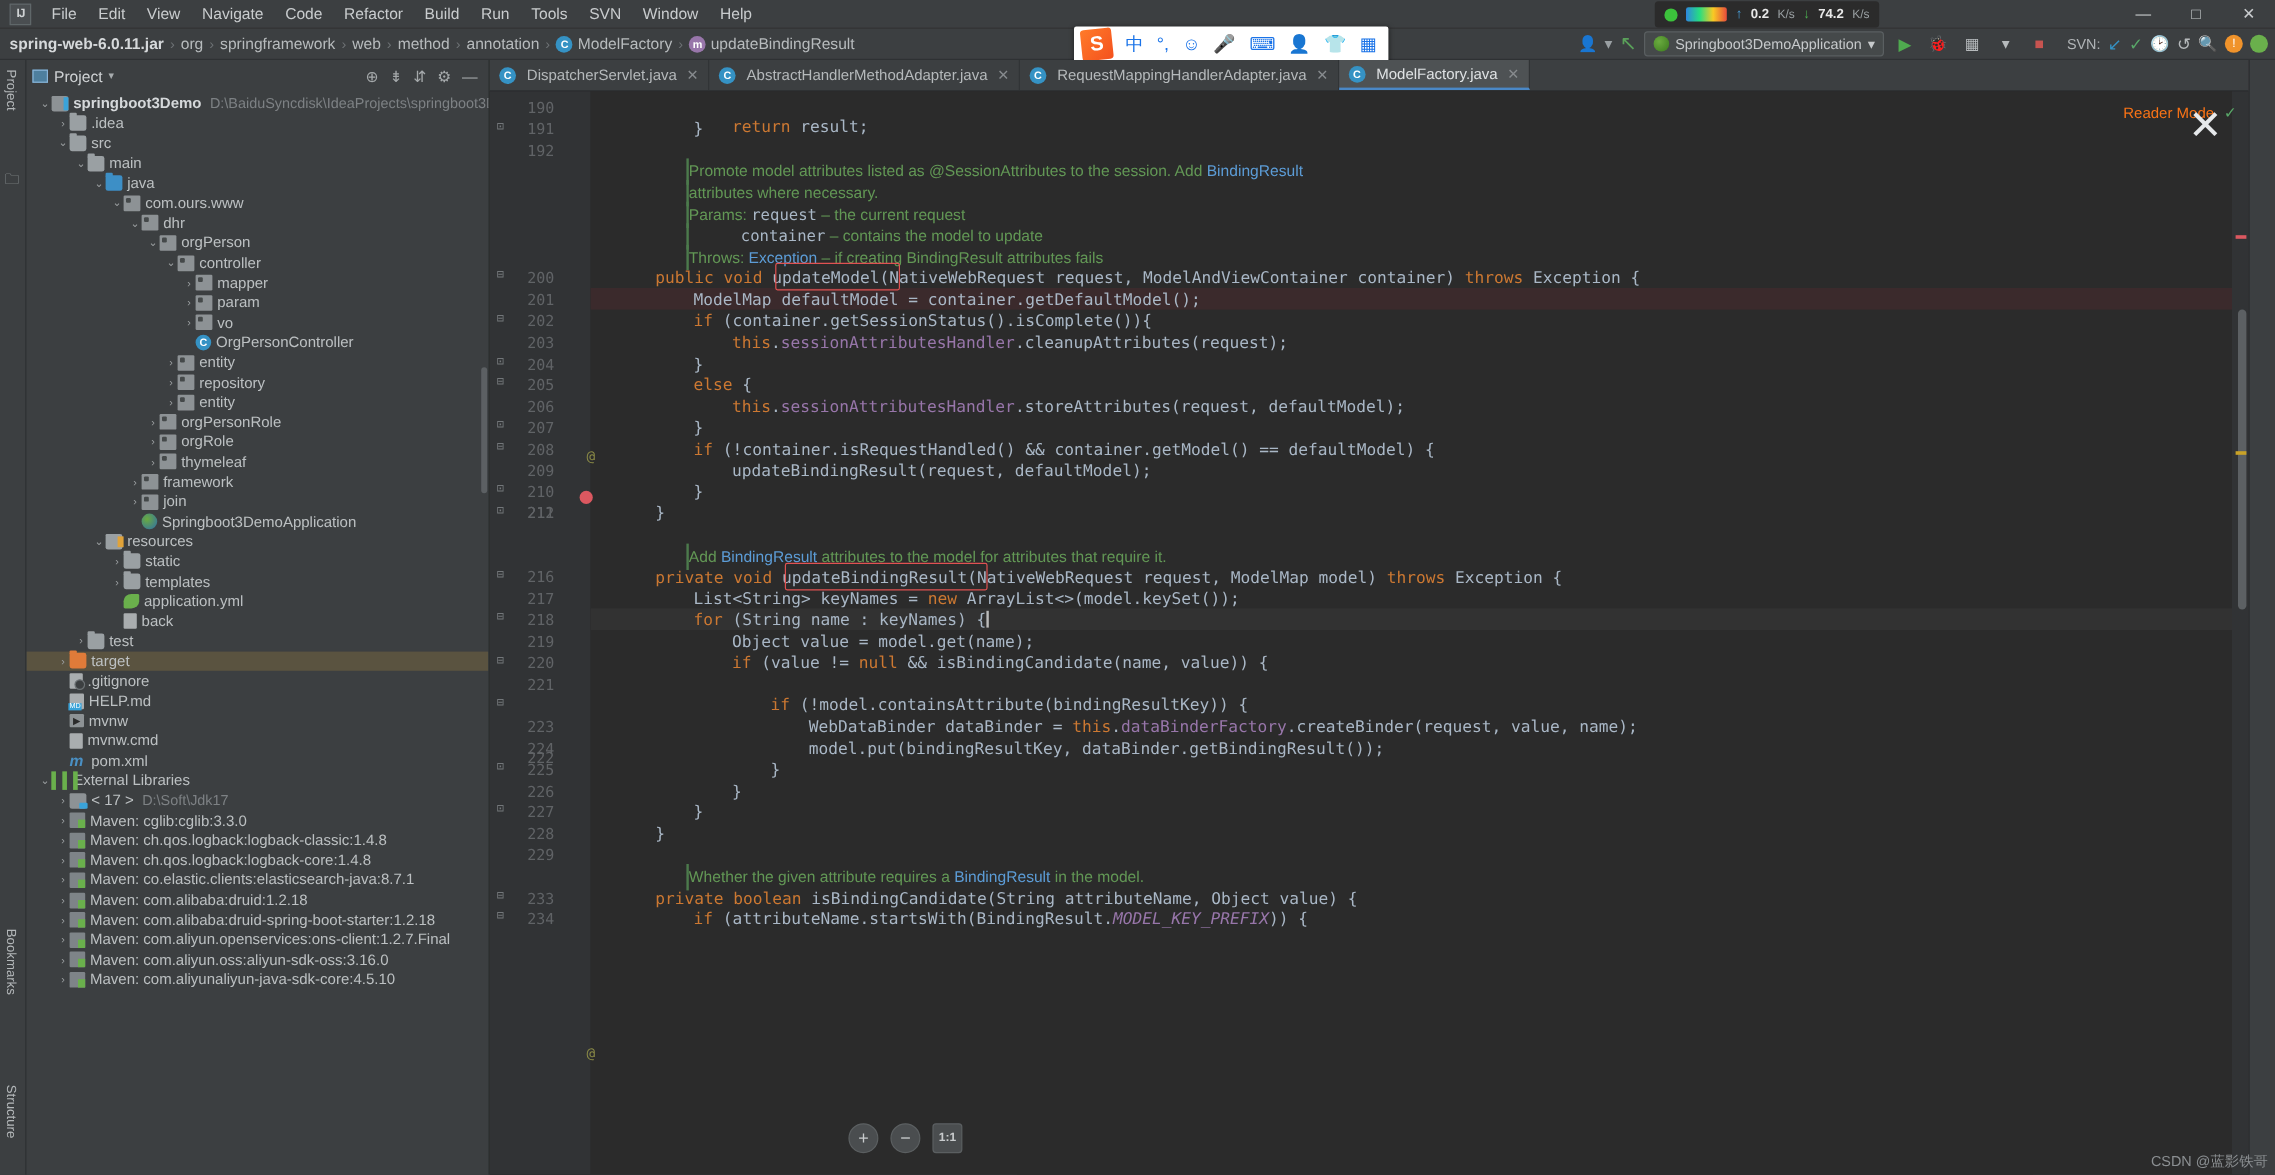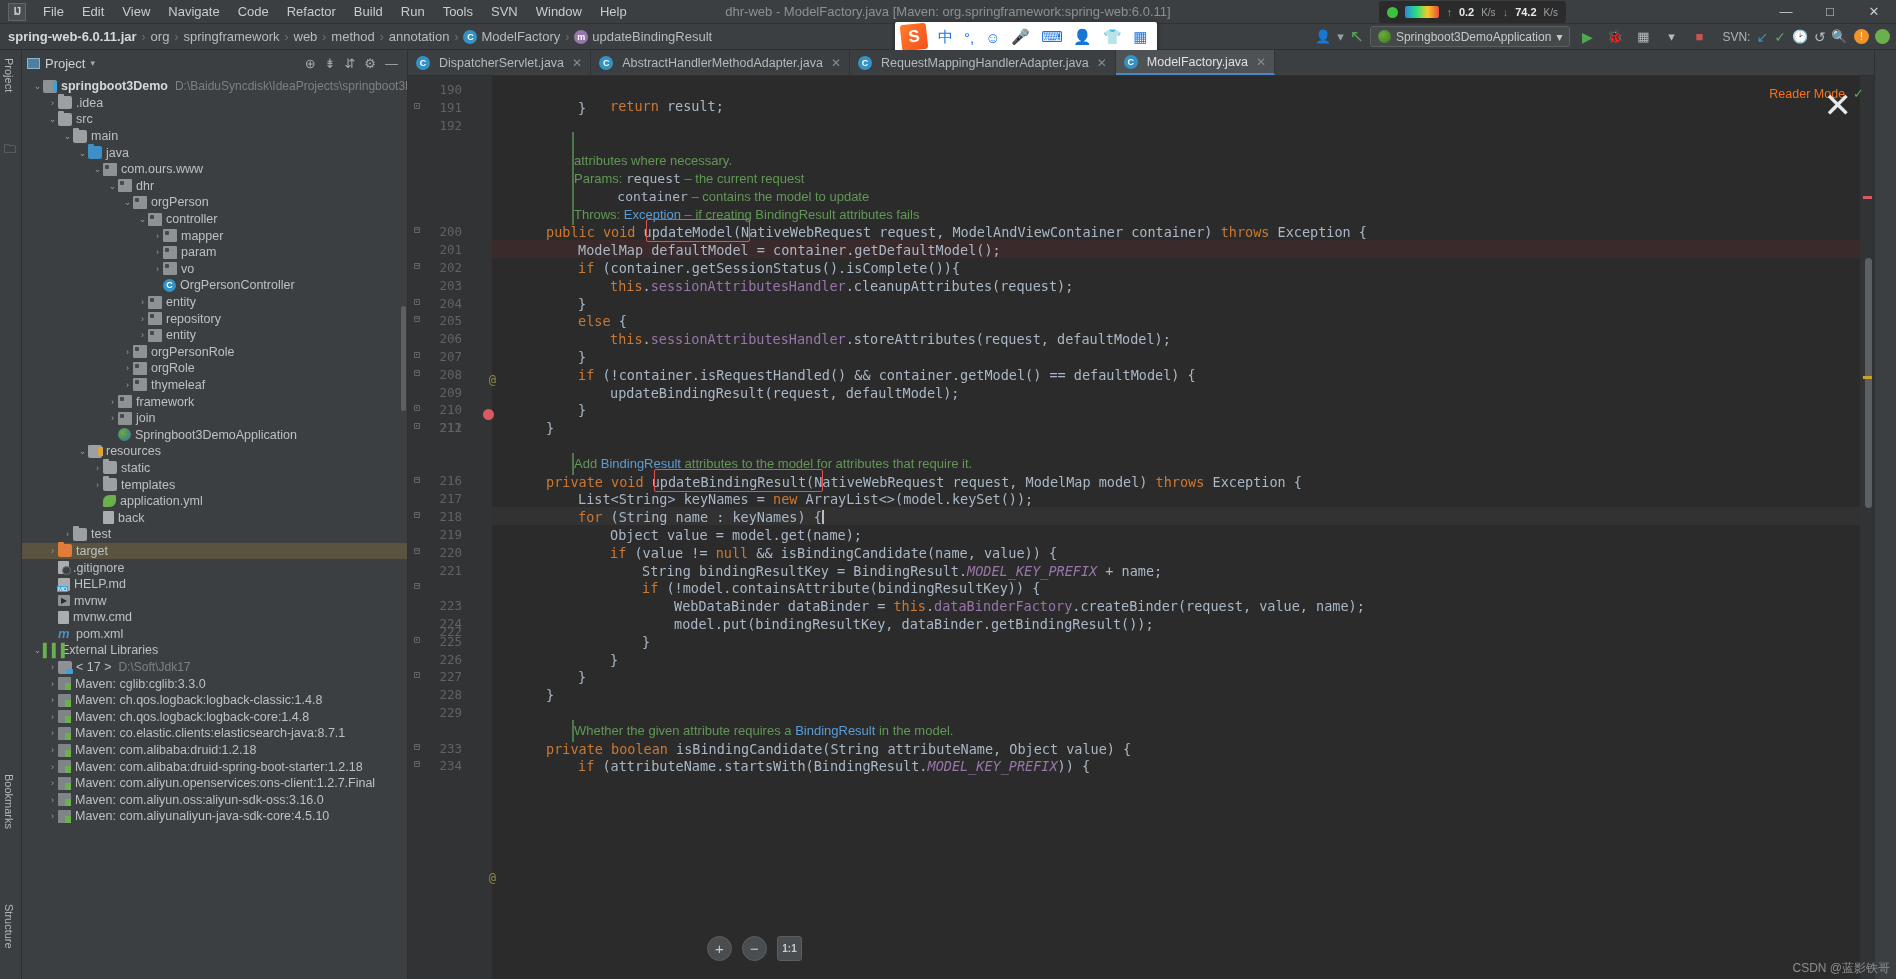--- a/index.html
+++ b/index.html
@@ -230,21 +230,20 @@
     <div class="menu-item">Navigate</div>
     <div class="menu-item">Code</div>
     <div class="menu-item">Refactor</div>
     <div class="menu-item">Build</div>
     <div class="menu-item">Run</div>
     <div class="menu-item">Tools</div>
     <div class="menu-item">SVN</div>
     <div class="menu-item">Window</div>
     <div class="menu-item">Help</div>
 
-    <div class="win-title">dhr-web - ModelFactory.java [Maven: org.springframework:spring-web:6.0.11]</div>
 
     <div class="netwidget">
       <div class="netdot"></div>
       <div class="netbar"></div>
       <span class="arrow-up">↑</span>
       <span class="netnum">0.2</span>
       <span class="netunit">K/s</span>
       <span class="arrow-dn">↓</span>
       <span class="netnum">74.2</span>
       <span class="netunit">K/s</span>
@@ -652,20 +651,21 @@
             <div class="foldm" style="top: 504.4px;">⊟</div>
             <div class="foldm" style="top: 557.8px;">⊡</div>
             <div class="foldm" style="top: 593.4px;">⊡</div>
             <div class="foldm" style="top: 664.6px;">⊟</div>
             <div class="foldm" style="top: 682.4px;">⊟</div>
           </div>
         <div class="codebox" id="codebox">
             <div class="cl" style="top: 6px; left: 118px; margin-top: 16px;"><span class="kw">return </span><span class="typ">result;</span></div>
             <div class="cl" style="top: 23.8px; left: 86px;"><span class="typ">}</span></div>
             <div class="cl" style="top: 41.6px; left: 22px;"></div>
+            <div class="cl" style="top: 59.4px; left: 82px; font-family: &quot;Liberation Sans&quot;, sans-serif; font-size: 13px;"><span class="doc">Promote model attributes listed as @SessionAttributes to the session. Add </span><span class="doclink">BindingResult</span></div>
             <div class="docbar" style="left: 80px; top: 56.4px; height: 21.8px;"></div>
             <div class="cl" style="top: 77.2px; left: 82px; font-family: &quot;Liberation Sans&quot;, sans-serif; font-size: 13px;"><span class="doc">attributes where necessary.</span></div>
             <div class="docbar" style="left: 80px; top: 74.2px; height: 21.8px;"></div>
             <div class="cl" style="top: 95px; left: 82px; font-family: &quot;Liberation Sans&quot;, sans-serif; font-size: 13px;"><span class="doc">Params: </span><span class="docmono">request</span><span class="doc"> – the current request</span></div>
             <div class="docbar" style="left: 80px; top: 92px; height: 21.8px;"></div>
             <div class="cl" style="top: 112.8px; left: 82px; font-family: &quot;Liberation Sans&quot;, sans-serif; font-size: 13px;"><span class="doc">            </span><span class="docmono">container</span><span class="doc"> – contains the model to update</span></div>
             <div class="docbar" style="left: 80px; top: 109.8px; height: 21.8px;"></div>
             <div class="cl" style="top: 130.6px; left: 82px; font-family: &quot;Liberation Sans&quot;, sans-serif; font-size: 13px;"><span class="doc">Throws: </span><span class="doclink">Exception</span><span class="doc"> – if creating BindingResult attributes fails</span></div>
             <div class="docbar" style="left: 80px; top: 127.6px; height: 21.8px;"></div>
             <div class="cl" style="top: 148.4px; left: 54px;"><span class="kw">public void </span><span class="typ">updateModel(</span><span class="typ">NativeWebRequest request, ModelAndViewContainer container) </span><span class="kw">throws </span><span class="typ">Exception {</span></div>
@@ -683,21 +683,20 @@
             <div class="cl" style="top: 344.2px; left: 54px;"><span class="typ">}</span></div>
             <div class="cl" style="top: 362px; left: 22px;"></div>
             <div class="cl" style="top: 379.8px; left: 82px; font-family: &quot;Liberation Sans&quot;, sans-serif; font-size: 13px;"><span class="doc">Add </span><span class="doclink">BindingResult</span><span class="doc"> attributes to the model for attributes that require it.</span></div>
             <div class="docbar" style="left: 80px; top: 376.8px; height: 21.8px;"></div>
             <div class="cl" style="top: 397.6px; left: 54px;"><span class="kw">private void </span><span class="typ">updateBindingResult(</span><span class="typ">NativeWebRequest request, ModelMap model) </span><span class="kw">throws </span><span class="typ">Exception {</span></div>
             <div class="cl" style="top: 415.4px; left: 86px;"><span class="typ">List&lt;String&gt; keyNames = </span><span class="kw">new </span><span class="typ">ArrayList&lt;&gt;(model.keySet());</span></div>
             <div class="cur-line" style="top: 431.2px;"></div>
             <div class="cl" style="top: 433.2px; left: 86px;"><span class="kw">for </span><span class="typ">(String name : keyNames) {</span><span class="caretbar"></span></div>
             <div class="cl" style="top: 451px; left: 118px;"><span class="typ">Object value = model.get(name);</span></div>
             <div class="cl" style="top: 468.8px; left: 118px;"><span class="kw">if </span><span class="typ">(value != </span><span class="kw">null </span><span class="typ">&amp;&amp; isBindingCandidate(name, value)) {</span></div>
-            <div class="cl" style="top: 486.6px; left: 150px;"><span class="typ">String bindingResultKey = BindingResult.</span><span class="stat">MODEL_KEY_PREFIX</span><span class="typ"> + name;</span></div>
             <div class="cl" style="top: 504.4px; left: 150px;"><span class="kw">if </span><span class="typ">(!model.containsAttribute(bindingResultKey)) {</span></div>
             <div class="cl" style="top: 522.2px; left: 182px;"><span class="typ">WebDataBinder dataBinder = </span><span class="kw">this</span><span class="typ">.</span><span class="fld">dataBinderFactory</span><span class="typ">.createBinder(request, value, name);</span></div>
             <div class="cl" style="top: 540px; left: 182px;"><span class="typ">model.put(bindingResultKey, dataBinder.getBindingResult());</span></div>
             <div class="cl" style="top: 557.8px; left: 150px;"><span class="typ">}</span></div>
             <div class="cl" style="top: 575.6px; left: 118px;"><span class="typ">}</span></div>
             <div class="cl" style="top: 593.4px; left: 86px;"><span class="typ">}</span></div>
             <div class="cl" style="top: 611.2px; left: 54px;"><span class="typ">}</span></div>
             <div class="cl" style="top: 629px; left: 22px;"></div>
             <div class="cl" style="top: 646.8px; left: 82px; font-family: &quot;Liberation Sans&quot;, sans-serif; font-size: 13px;"><span class="doc">Whether the given attribute requires a </span><span class="doclink">BindingResult</span><span class="doc"> in the model.</span></div>
             <div class="docbar" style="left: 80px; top: 643.8px; height: 21.8px;"></div>

